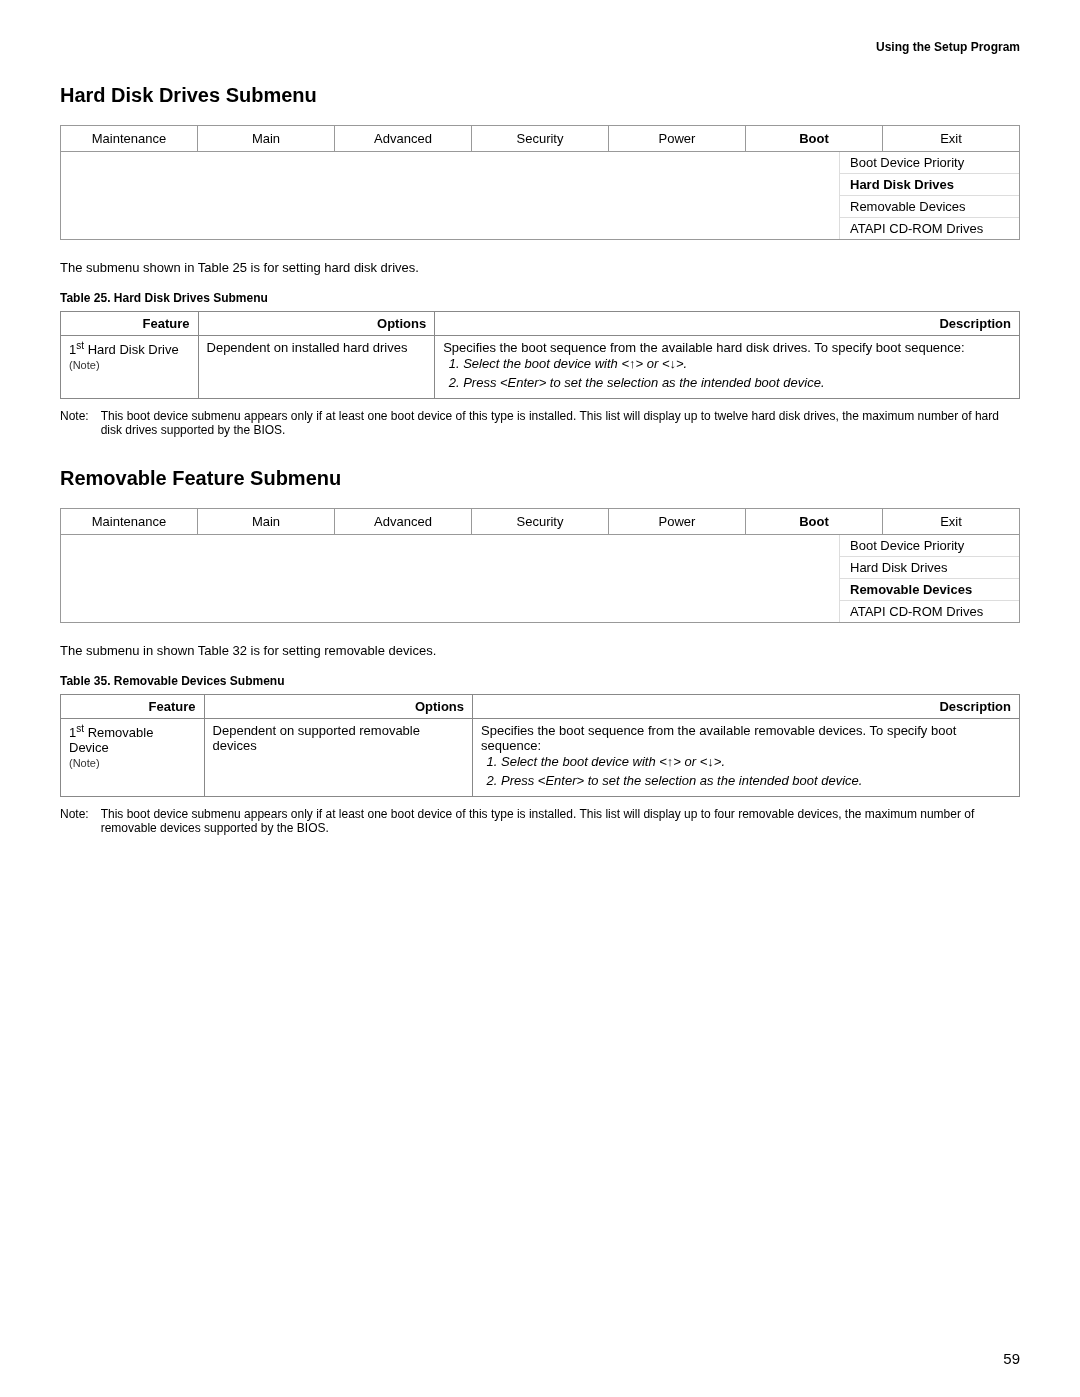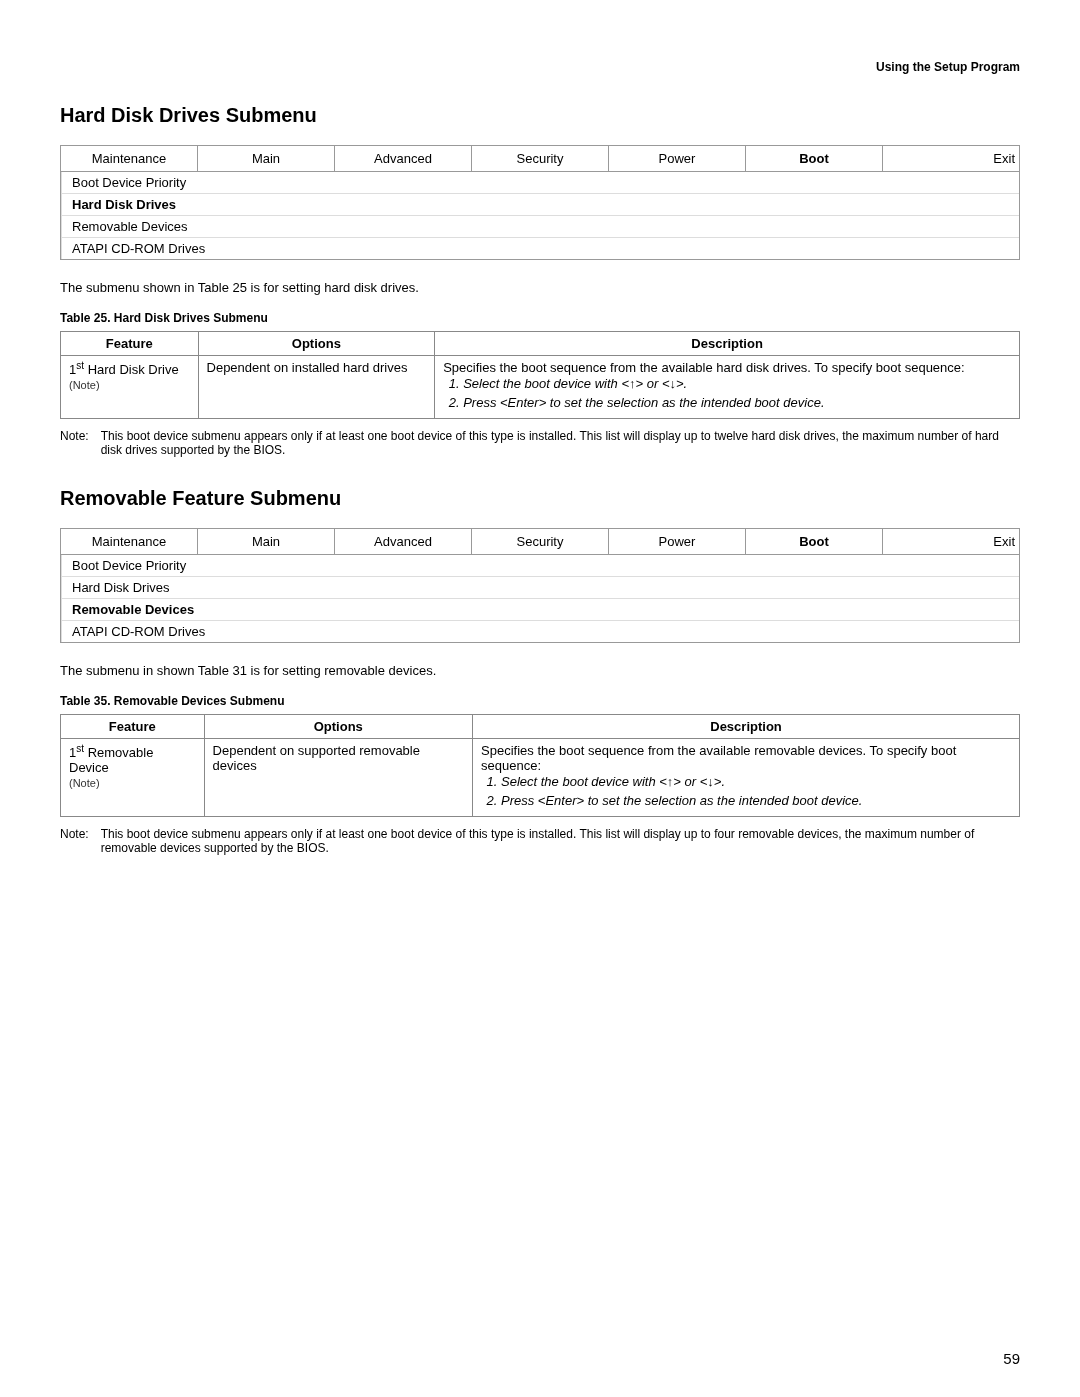--- a/index.html
+++ b/index.html
@@ -11,21 +11,20 @@
       padding: 40px 60px 60px 60px;
       max-width: 1080px;
       min-height: 1397px;
       position: relative;
     }
     .page-header {
       text-align: right;
       font-size: 12px;
       font-weight: bold;
       margin-bottom: 30px;
-      margin-top: 20px;
     }
     h1.section-title {
       font-size: 20px;
       font-weight: bold;
       margin-bottom: 18px;
       font-family: Arial, Helvetica, sans-serif;
     }
     
     .bios-nav-container {
       margin-bottom: 20px;
@@ -36,32 +35,30 @@
     }
     .bios-nav-item {
       flex: 1;
       text-align: center;
       padding: 5px 4px;
       font-size: 13px;
       border-right: 1px solid #999;
     }
     .bios-nav-item:last-child {
       border-right: none;
-      text-align: right;
     }
     .bios-nav-item.bold {
       font-weight: bold;
     }
     .bios-nav-dropdown {
       display: flex;
       justify-content: flex-end;
       border-left: 1px solid #999;
       border-right: 1px solid #999;
       border-bottom: 1px solid #999;
-      flex-direction: column;
     }
     .bios-nav-dropdown-col {
       min-width: 180px;
       border-left: 1px solid #ddd;
     }
     .bios-nav-dropdown-item {
       padding: 3px 10px;
       font-size: 13px;
       border-bottom: 1px solid #ddd;
     }
@@ -84,21 +81,21 @@
     }
     table.data-table {
       width: 100%;
       border-collapse: collapse;
       margin-bottom: 10px;
       font-size: 13px;
     }
     table.data-table th {
       border: 1px solid #888;
       padding: 4px 8px;
-      text-align: center;
+      text-align: right;
       font-weight: bold;
       background: #fff;
     }
     table.data-table td {
       border: 1px solid #888;
       padding: 4px 8px;
       vertical-align: top;
     }
     .note-text {
       font-size: 12px;
@@ -211,21 +208,21 @@
     <div style="flex:1;"></div>
     <div class="bios-nav-dropdown-col">
       <div class="bios-nav-dropdown-item">Boot Device Priority</div>
       <div class="bios-nav-dropdown-item">Hard Disk Drives</div>
       <div class="bios-nav-dropdown-item bold"><strong>Removable Devices</strong></div>
       <div class="bios-nav-dropdown-item">ATAPI CD-ROM Drives</div>
     </div>
   </div>
 </div>
 
-<p class="intro-text">The submenu in shown Table 31 is for setting removable devices.</p>
+<p class="intro-text">The submenu in shown Table 32 is for setting removable devices.</p>
 
 <p class="table-title">Table 35.   Removable Devices Submenu</p>
 
 <table class="data-table">
   <thead>
     <tr>
       <th>Feature</th>
       <th>Options</th>
       <th>Description</th>
     </tr>

